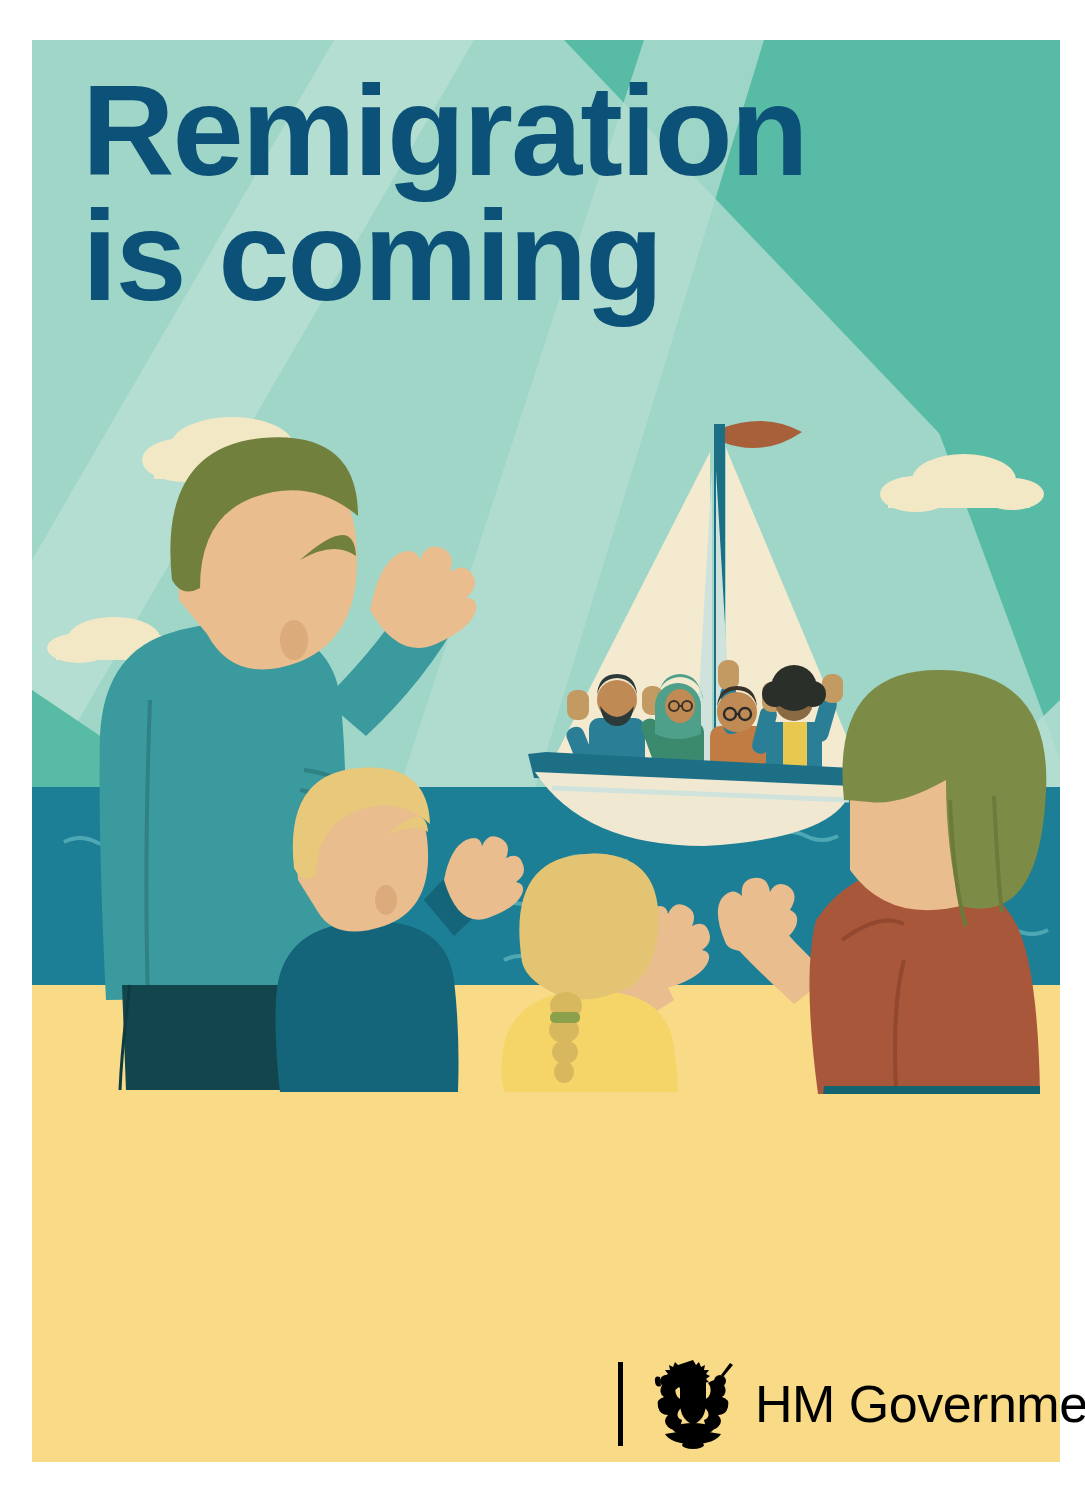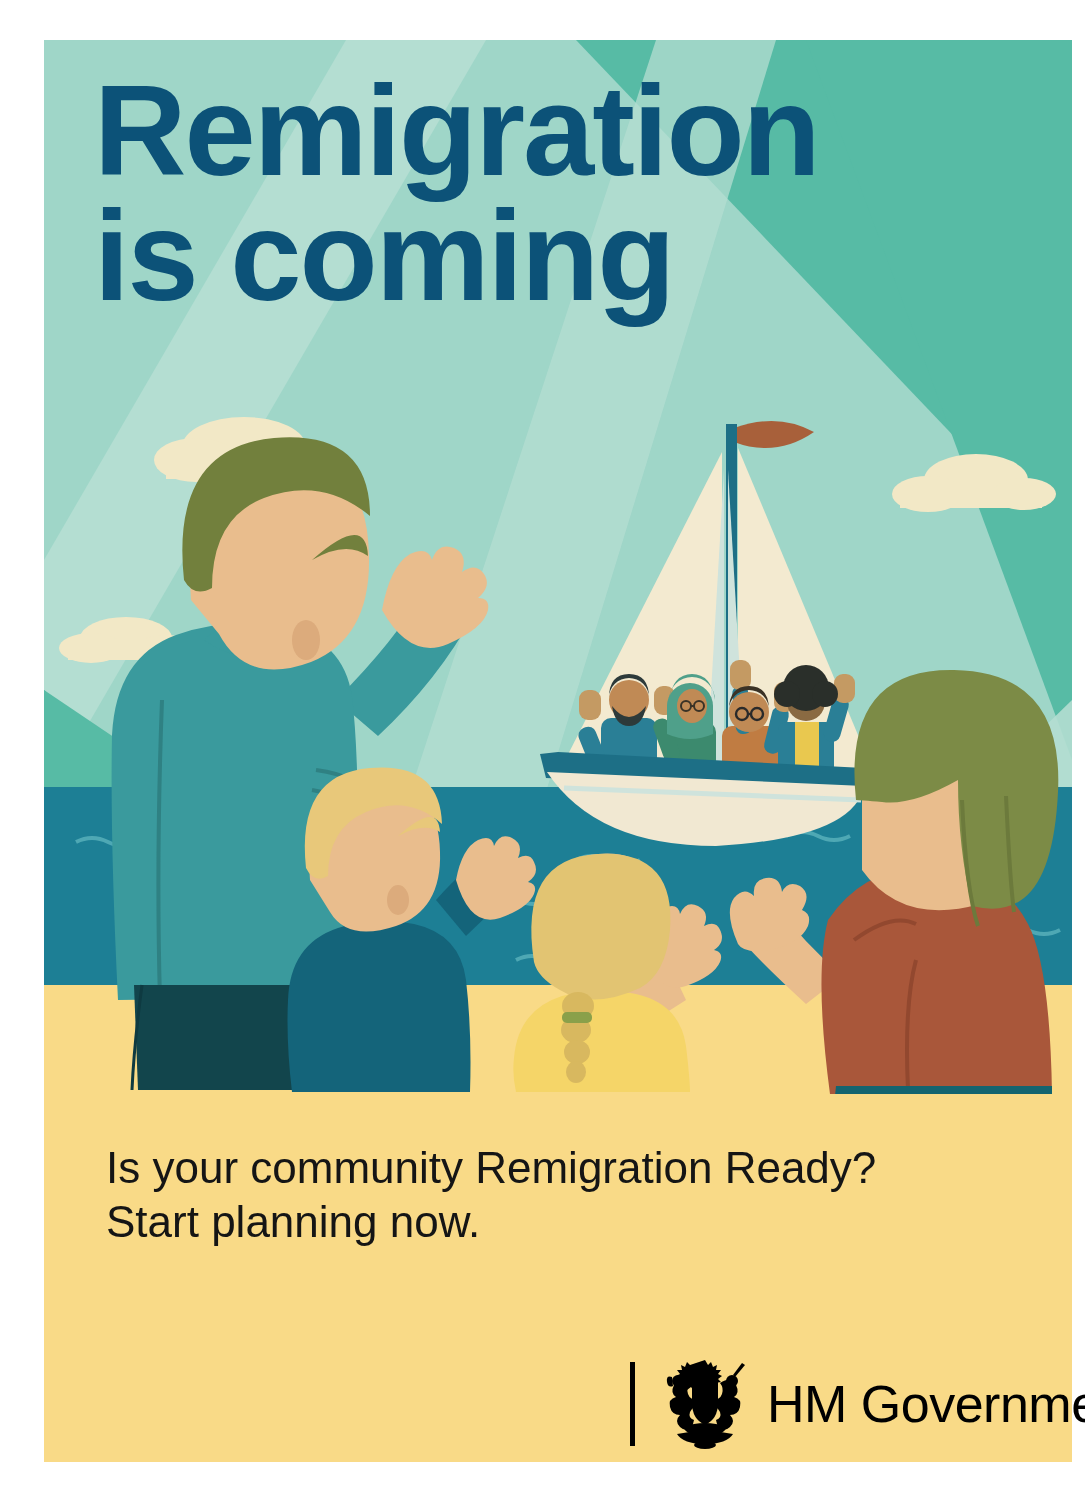--- a/index.html
+++ b/index.html
@@ -4,21 +4,21 @@
 <style>
   html,body{margin:0;padding:0;background:#ffffff;}
   body{
     width:1085px;height:1492px;
     font-family:"Liberation Sans", sans-serif;
     overflow:hidden;
     position:relative;
   }
   #poster{
     position:absolute;
-    left:16px;top:0;
+    left:4px;top:0;
     width:908px;height:1492px;
     background:#ffffff;
   }
   svg.art{display:block;}
   
   .headline{
     position:absolute;
     left:78px; top:68px;
     width:830px;
     color:#0c5278;
@@ -278,22 +278,20 @@
       </g>
 
       <rect x="28" y="1094" width="1028" height="368" fill="#f9da87"></rect>
 
     </g>
   </svg>
 
   <h1 class="headline">Remigration
 is coming</h1>
 
-  <p class="body-copy" id="copy-a">Is your community Remigration Ready?
-Start planning now.</p>
 
 
   <div class="crest-block">
     <div class="crest-rule"></div>
 
     <svg class="crest-mark" viewBox="0 0 92 94" xmlns="http://www.w3.org/2000/svg">
       <g fill="#000">
 
         <path d="M46 3 l3 5 3 -3 2 5 4 -2 -1 5 5 0 -3 4 4 2 -4 3 3 3 -6 1 1 4 -5 -1 0 4 -4 -3 -3 4 -2 -5 -3 4 -3 -4 -2 5 -3 -4 -4 3 0 -4 -5 1 1 -4 -6 -1 3 -3 -4 -3 4 -2 -3 -4 5 0 -1 -5 4 2 2 -5 3 3 z"></path>
         <ellipse cx="46" cy="18" rx="13" ry="5"></ellipse>

